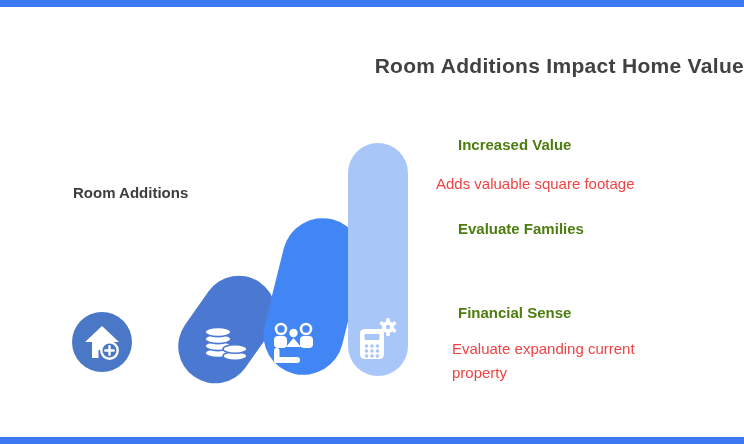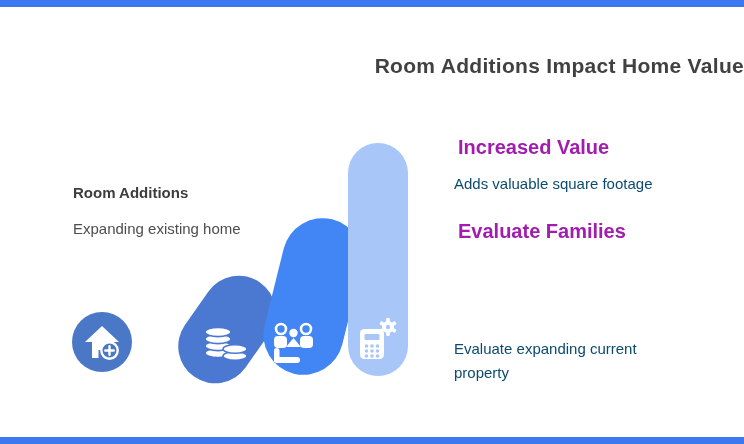--- a/index.html
+++ b/index.html
@@ -35,41 +35,40 @@
   }
   .pill-3{
     left:348px;top:143px;width:60px;height:233px;border-radius:30px;
     background:#a8c7f8;
   }
   .pill-icon{position:absolute;display:flex;align-items:center;justify-content:center;}
   .icon-coins{left:204px;top:320px;width:46px;height:46px;}
   .icon-family{left:271px;top:320px;width:44px;height:46px;}
   .icon-calculator{left:352px;top:314px;width:50px;height:50px;}
   .right-heading{
-    position:absolute;left:458px;font-size:20px;font-weight:700;color:#a21caf;white-space:nowrap;
+    position:absolute;left:458px;font-size:15px;font-weight:700;color:#4d7c0f;white-space:nowrap;
   }
   .right-desc{
-    position:absolute;left:454px;font-size:15px;color:#0c4a6e;line-height:24px;
+    position:absolute;left:436px;font-size:15px;color:#ef4444;line-height:24px;
   }
   .rh-1{top:136px;} .rd-1{top:172px;white-space:nowrap;}
   .rh-2{top:220px;} .rd-2{top:256px;white-space:nowrap;}
-  .rh-3{top:304px;} .rd-3{top:337px;width:200px;}
+  .rh-3{top:304px;} .rd-3{top:337px;width:200px;margin-left:16px;}
 </style>
 </head>
 <body>
 
 <div class="canvas">
 
   <div class="accent-bar top"></div>
   <div class="accent-bar bottom"></div>
 
   <h1 class="page-title">Room Additions Impact Home Value</h1>
 
   <div class="left-heading">Room Additions</div>
-  <div class="left-desc">Expanding existing home</div>
 
   <div class="badge">
     <svg width="38" height="38" viewBox="0 0 38 38">
       <path d="M19 3 L2 19 H9 V35 H29 V19 H36 Z" fill="#ffffff"></path>
       <rect x="15.5" y="27" width="7" height="8" fill="#4a78c6"></rect>
       <g transform="translate(26.5,27.5)">
         <circle r="8.2" fill="#4a78c6" stroke="#ffffff" stroke-width="2.4"></circle>
         <path d="M0 -4.2 V4.2 M-4.2 0 H4.2" stroke="#ffffff" stroke-width="2.4" stroke-linecap="round"></path>
       </g>
     </svg>
@@ -131,15 +130,16 @@
           <circle cx="25.5" cy="42" r="1.8"></circle>
       </g>
     </svg>
   </div>
 
   <div class="right-heading rh-1">Increased Value</div>
   <div class="right-desc rd-1">Adds valuable square footage</div>
 
   <div class="right-heading rh-2">Evaluate Families</div>
 
+  <div class="right-heading rh-3">Financial Sense</div>
   <div class="right-desc rd-3">Evaluate expanding current property</div>
 
 </div>
 
 </body></html>

